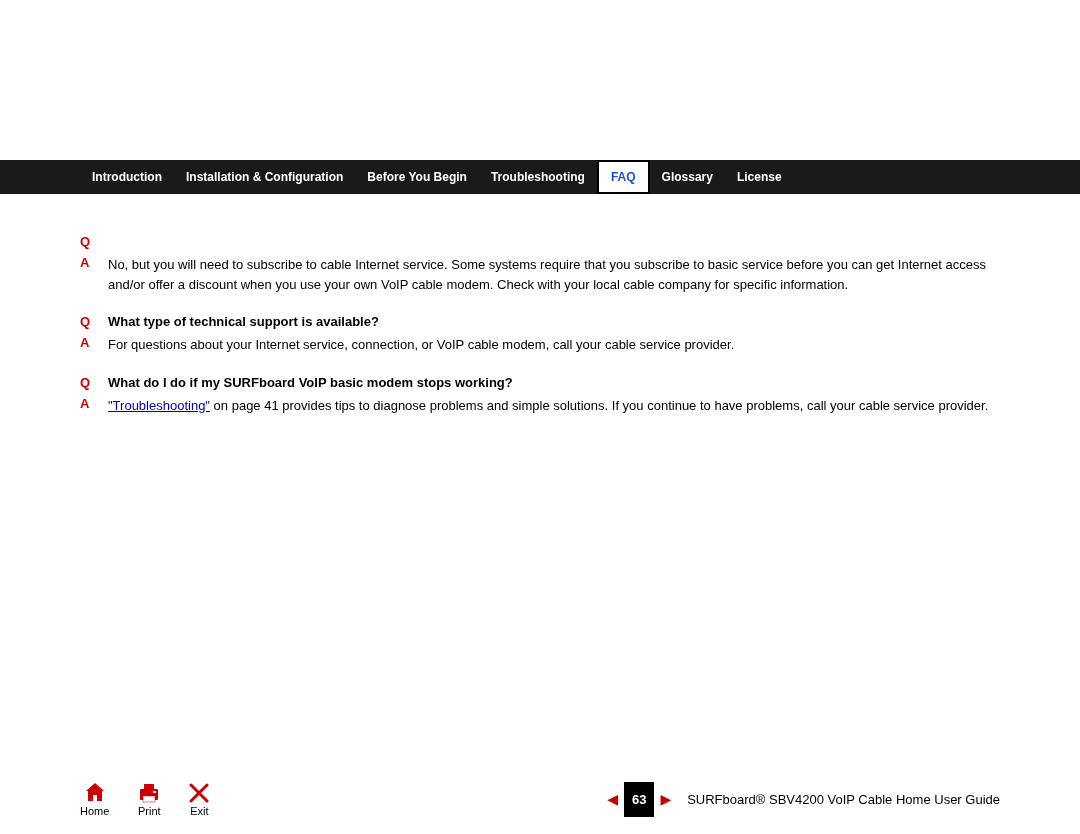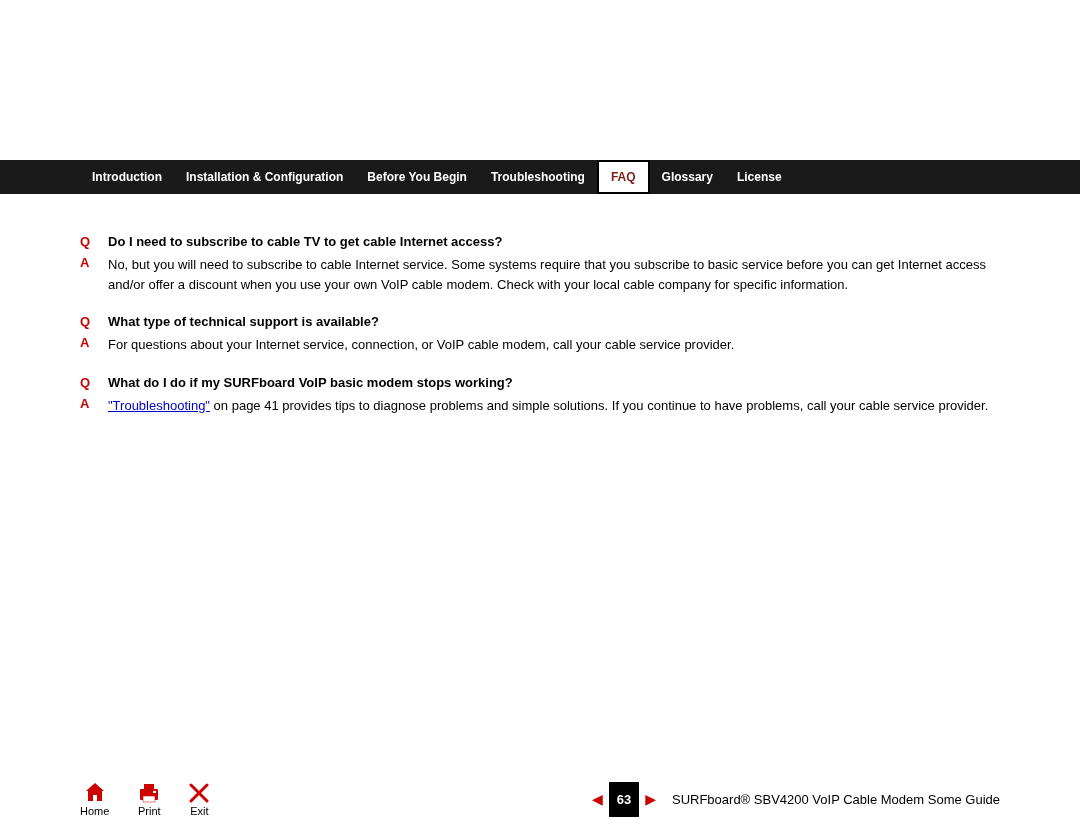--- a/index.html
+++ b/index.html
@@ -35,21 +35,21 @@
       color: #ffffff;
       font-size: 12px;
       font-weight: bold;
       padding: 8px 12px;
       cursor: pointer;
       white-space: nowrap;
     }
 
     .nav-item.active {
       background: #ffffff;
-      color: #7f1d1d;
+      color: #1d4ed8;
       border: 2px solid #000000;
     }
 
     
     .main-content {
       padding: 30px 80px 20px 80px;
       flex: 1;
     }
 
     .faq-section {
@@ -199,21 +199,20 @@
     <div class="nav-item">Glossary</div>
     <div class="nav-item">License</div>
   </nav>
 
   <main class="main-content">
     <div class="faq-section">
 
       <div class="qa-block">
         <div class="question-row">
           <span class="q-label">Q</span>
-          <span class="question-text">Do I need to subscribe to cable TV to get cable Internet access?</span>
         </div>
         <div class="answer-row">
           <span class="a-label">A</span>
           <span class="answer-text">No, but you will need to subscribe to cable Internet service. Some systems require that you subscribe to basic service before you can get Internet access and/or offer a discount when you use your own VoIP cable modem. Check with your local cable company for specific information.</span>
         </div>
       </div>
 
       <div class="qa-block">
         <div class="question-row">
           <span class="q-label">Q</span>
@@ -269,17 +268,17 @@
         <span class="footer-icon-label">Exit</span>
       </div>
     </div>
 
     <div class="footer-right">
       <div class="page-nav">
         <span class="arrow-left">◀</span>
         <span class="page-number">63</span>
         <span class="arrow-right">▶</span>
       </div>
-      <span class="footer-title">SURFboard® SBV4200 VoIP Cable Modem Some Guide</span>
+      <span class="footer-title">SURFboard® SBV4200 VoIP Cable Home User Guide</span>
     </div>
   </footer>
 
 </div>
 
 </body></html>

